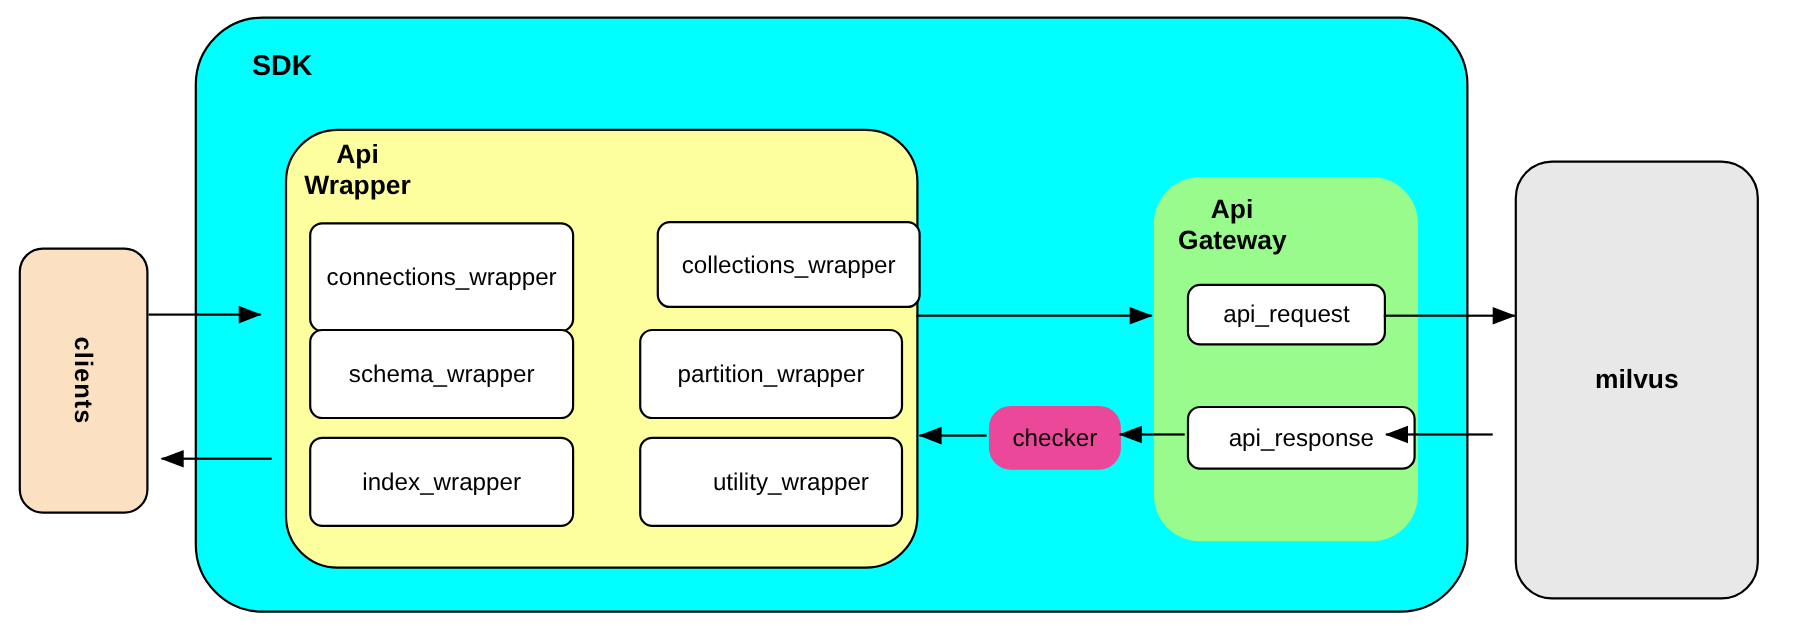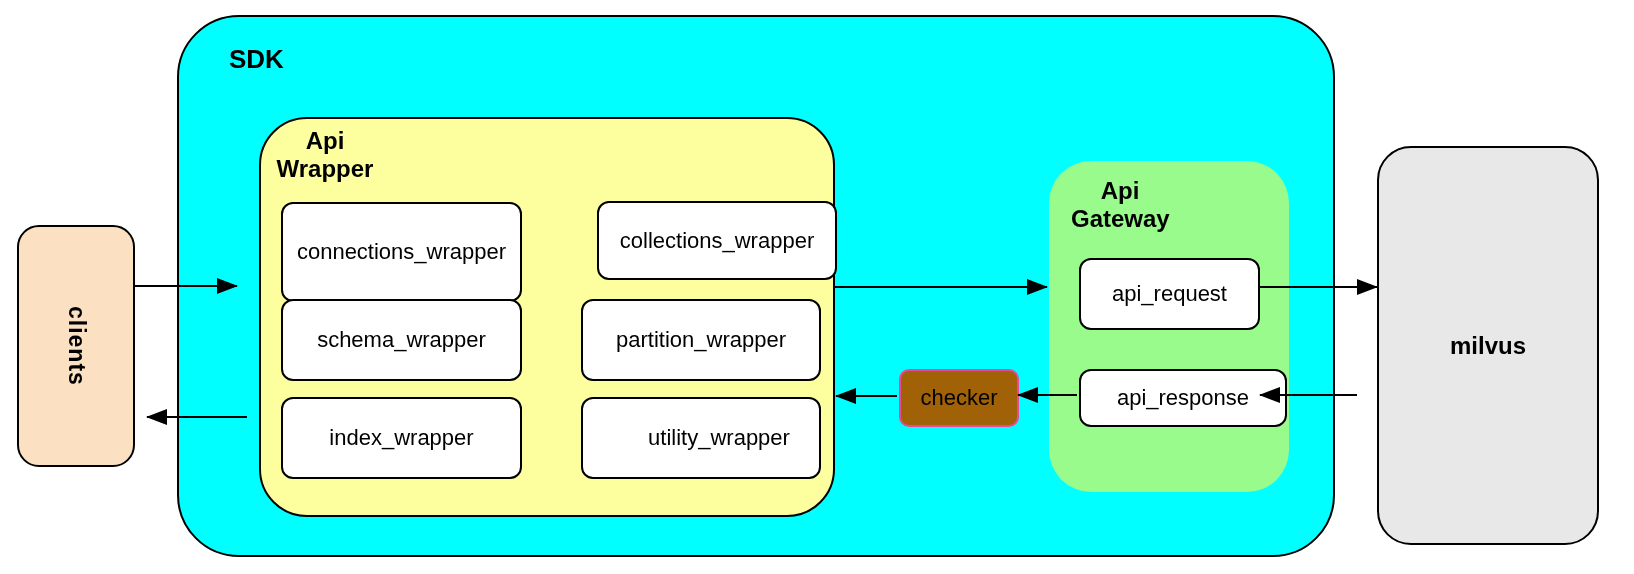--- a/index.html
+++ b/index.html
@@ -57,32 +57,32 @@
   .wb-connections { left: 20px;  top: 83px;  width: 241px; height: 100px; }
   .wb-collections { left: 320px; top: 82px;  width: 240px; height: 79px; margin-left: 16px; }
   .wb-schema      { left: 20px;  top: 180px; width: 241px; height: 82px; }
   .wb-partition   { left: 320px; top: 180px; width: 240px; height: 82px; }
   .wb-index       { left: 20px;  top: 278px; width: 241px; height: 82px; }
   .wb-utility     { left: 320px; top: 278px; width: 240px; height: 82px; padding-left: 36px; }
 
   
   .checker {
     left: 897px; top: 367px; width: 120px; height: 58px;
-    background: #a16207; border: 2px solid #ec4899; border-radius: 10px;
+    background: #ec4899; border: 2px solid #ec4899; border-radius: 20px;
     display: flex; align-items: center; justify-content: center;
     font-size: 22px;
   }
 
   
   .api-gateway {
     left: 1047px; top: 159px; width: 240px; height: 331px;
     border-radius: 42px;
   }
   .api-gateway .group-label { left: 22px; top: 16px; width: 98px; }
-  .gw-request  { left: 30px; top: 97px;  width: 181px; height: 72px; }
+  .gw-request  { left: 30px; top: 97px;  width: 181px; height: 56px; }
   .gw-response { left: 30px; top: 208px; width: 208px; height: 58px; }
 
   
   .milvus {
     left: 1377px; top: 146px; width: 222px; height: 399px;
     border: 2px solid #000; border-radius: 34px;
     display: flex; align-items: center; justify-content: center;
     font-weight: bold; font-size: 24px;
   }
 

